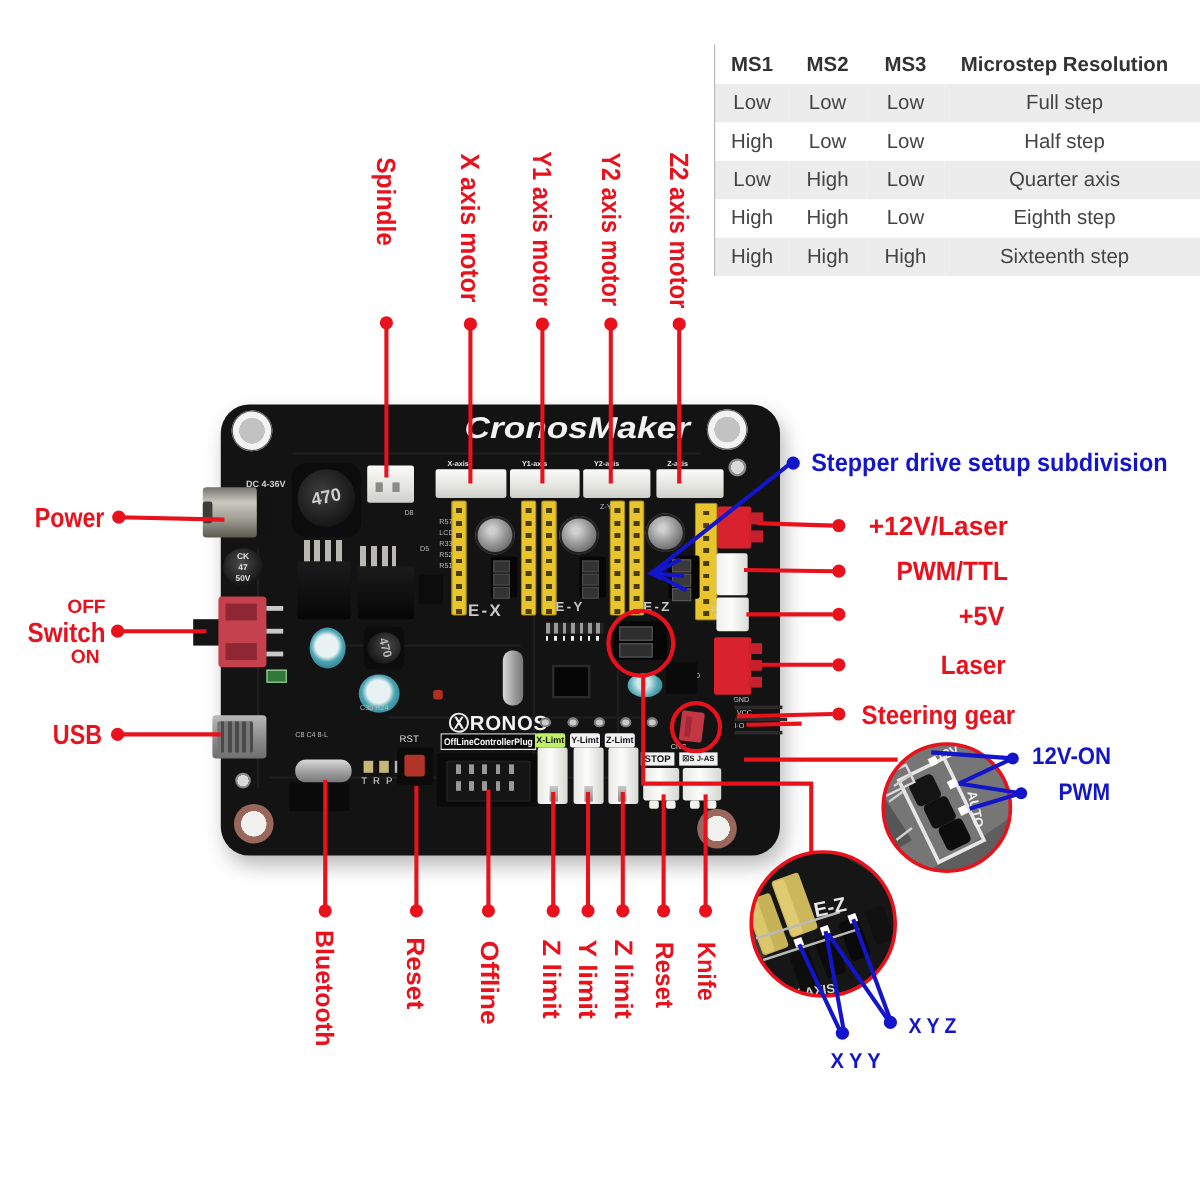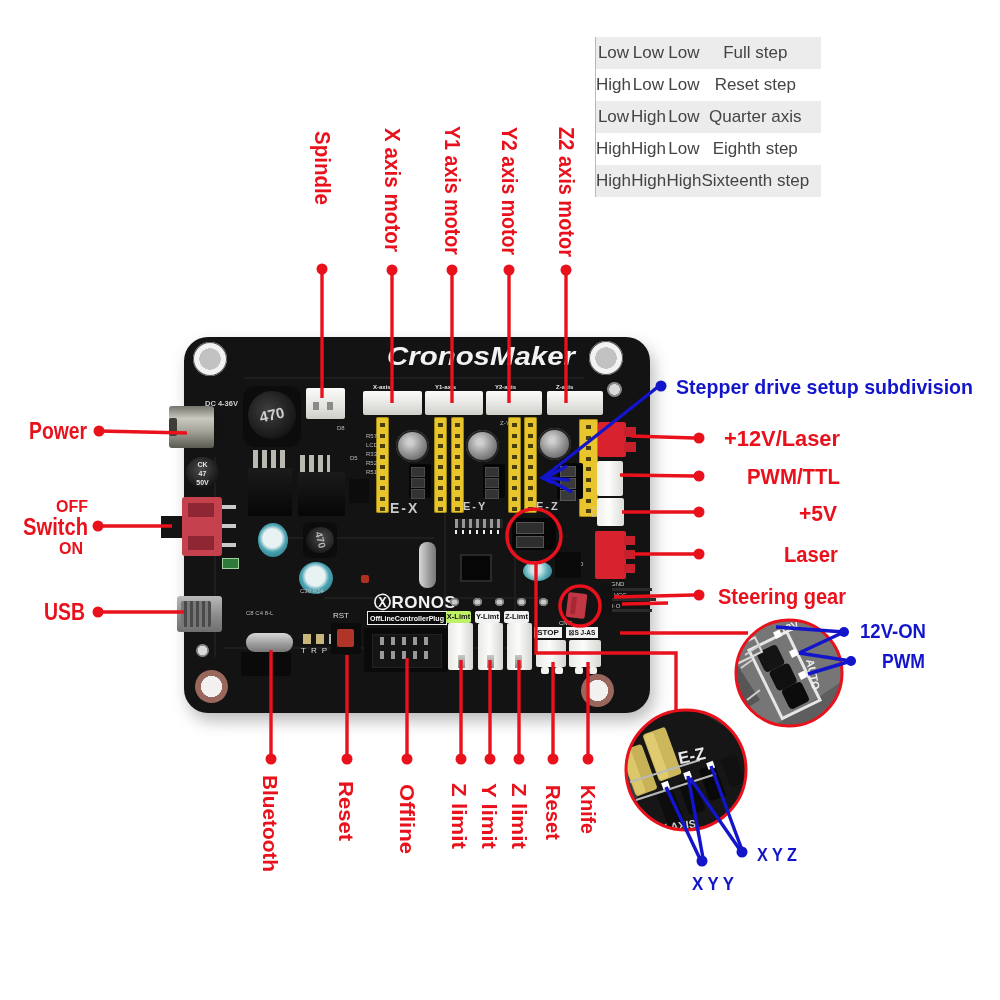--- a/index.html
+++ b/index.html
@@ -21,31 +21,37 @@
   .ystrip{position:absolute;width:13px;background:repeating-linear-gradient(180deg,transparent 0 6.5px,#4a3e0a 6.5px 10.5px) center/5px 100% no-repeat,#e8c52c;border-radius:2px;box-shadow:0 0 0 1px #a38a14 inset;}
   .cap{position:absolute;border-radius:50%;background:radial-gradient(circle at 42% 38%,#cfcfcf 0 10%,#9a9a9a 40%,#6a6a6a 70%,#3f3f3f 100%);box-shadow:0 0 0 2px #222 inset;}
   .jblk{position:absolute;background:#060606;border-radius:2px;}
 </style>
 </head>
 <body>
 <div id="page">
 
   <table id="mstable">
     <tbody>
+        <tr>
+          <th style="width:62px">MS1</th>
+          <th style="width:65px">MS2</th>
+          <th style="width:65px">MS3</th>
+          <th style="width:203px">Microstep Resolution</th>
+        </tr>
     <tr class="g">
           <td>Low</td>
           <td>Low</td>
           <td>Low</td>
           <td>Full step</td>
         </tr>
     <tr>
           <td>High</td>
           <td>Low</td>
           <td>Low</td>
-          <td>Reset step</td>
+          <td>Half step</td>
         </tr>
     <tr class="g">
           <td>Low</td>
           <td>High</td>
           <td>Low</td>
           <td>Quarter axis</td>
         </tr>
     <tr>
           <td>High</td>
           <td>High</td>

